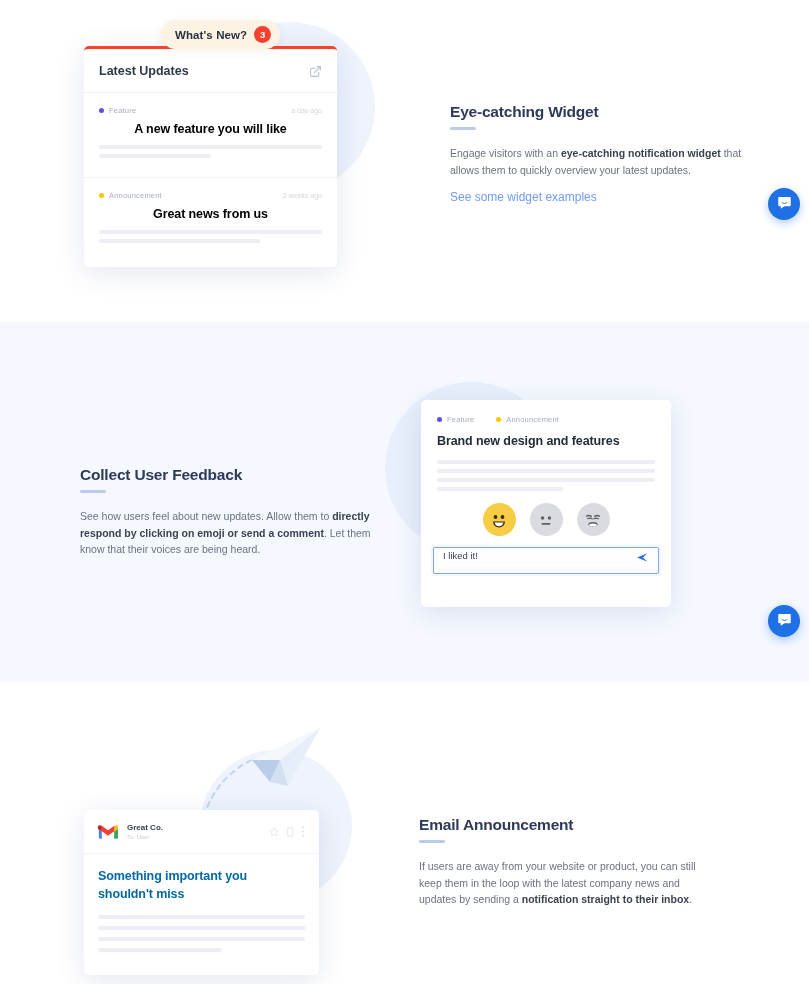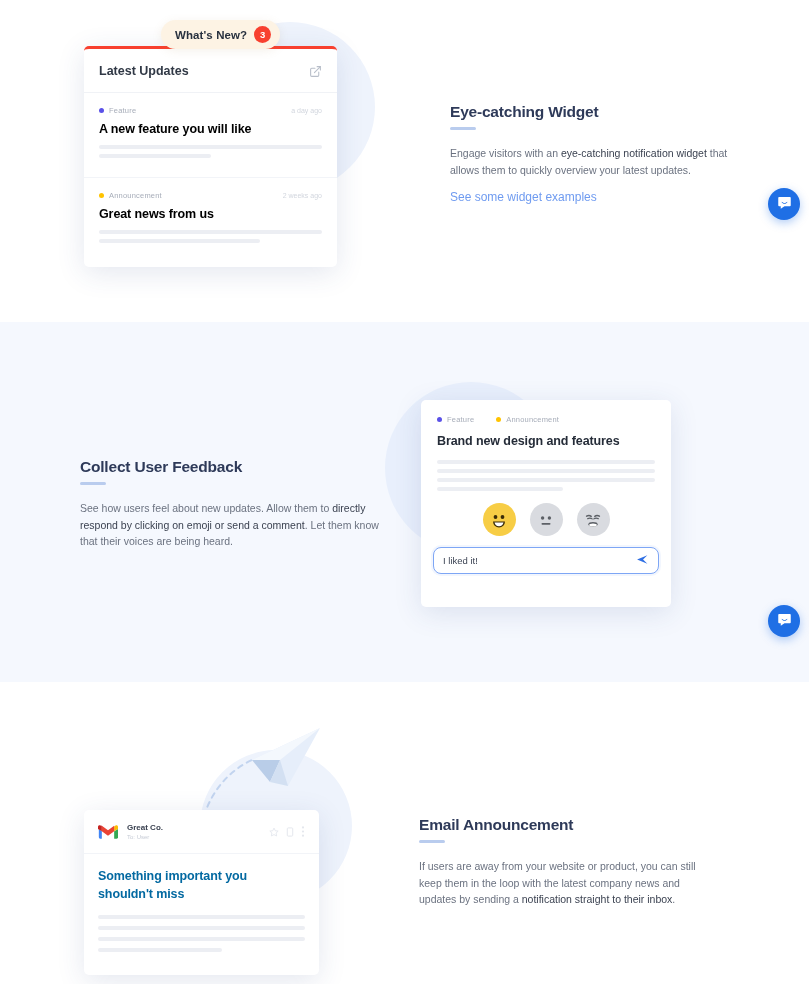--- a/index.html
+++ b/index.html
@@ -24,21 +24,21 @@
   #deco-circle-2 { left: 385px; top: 382px; width: 172px; height: 172px; background:#e8effc; }
   #deco-circle-3 { left: 200px; top: 750px; width: 152px; height: 152px; background:#eef3fc; }
 
   
   .card {
     position: absolute; background: #ffffff; border-radius: 5px;
     box-shadow: 0 6px 28px rgba(45,70,130,.13);
   }
 
   
-  #whats-new-card { left: 84px; top: 46px; width: 253px; height: 221px; border-top: 3px solid #f8402f; }
+  #whats-new-card { left: 84px; top: 46px; width: 253px; height: 221px; border-top: 3px solid #f8402f; text-align: center; }
   #whats-new-pill {
     position: absolute; left: 161px; top: 20px;
     background: #fdf3e4; border-radius: 16px;
     padding: 6px 9px 6px 14px; display: flex; align-items: center; gap: 7px;
     box-shadow: 0 2px 10px rgba(170,140,90,.12);
   }
   #whats-new-pill .pill-text { font-size: 11.5px; font-weight: 700; color: #28313f; letter-spacing: .1px; }
   #whats-new-pill .pill-count {
     width: 17px; height: 17px; border-radius: 50%; background: #f8402f; color: #fff;
     font-size: 9.5px; font-weight: 700; display: flex; align-items: center; justify-content: center;
@@ -63,21 +63,21 @@
   .tag-dot.announcement { background: #ffc300; }
   .update-time { font-size: 7px; color: #d2d6de; }
   .update-title { font-size: 12.5px; font-weight: 700; color: #000000; margin-bottom: 9px; letter-spacing: -.1px; }
   .skel { height: 4px; border-radius: 2px; background: #eceef3; margin-bottom: 5px; }
 
   
   .text-block { position: absolute; }
   .tb-title { font-size: 15.5px; font-weight: 700; color: #2e3a59; letter-spacing: -.2px; }
   .tb-rule { width: 26px; height: 3px; background: #b9ccee; border-radius: 2px; margin-top: 6px; }
   .tb-body { font-size: 10.5px; line-height: 16.5px; color: #6b7280; margin-top: 15px; }
-  .tb-body b { color: #3b4251; font-weight: 400; }
+  .tb-body b { color: #3b4251; font-weight: 700; }
   .tb-link { display: inline-block; margin-top: 12px; font-size: 12px; color: #6f9bf0; text-decoration: none; }
   #text-widget   { left: 419px; top: 103px; width: 300px; margin-left: 31px; }
   #text-feedback { left: 80px;  top: 458px; width: 300px; }
   #text-email    { left: 419px; top: 816px; width: 300px; }
 
   
   #feedback-card { left: 421px; top: 400px; width: 250px; height: 207px; }
   .fb-body { padding: 15px 16px 0 16px; }
   .fb-tags { display: flex; gap: 22px; margin-bottom: 10px; }
   .fb-title { font-size: 12.5px; font-weight: 700; color: #252c38; margin-bottom: 12px; letter-spacing: -.1px; }
@@ -85,22 +85,22 @@
     display: flex; justify-content: center; gap: 14px;
     margin-top: 12px; padding-bottom: 4px;
   }
   .emoji { width: 33px; height: 33px; border-radius: 50%; display:flex; align-items:center; justify-content:center; font-size: 21px; line-height:1; }
   .emoji.happy   { background: #f7cd45; }
   .emoji.neutral { background: #d9dbe0; }
   .emoji.sad     { background: #d9dbe0; }
   .emoji svg { display: block; }
   .fb-input-wrap { padding: 7px 12px 13px 12px; }
   .fb-input {
-    display: flex; align-items: center; justify-content: space-between;
-    border: 1px solid #7ea6f5; border-radius: 8px; background: #fff;
+    display: flex; align-items: flex-start; justify-content: space-between;
+    border: 1px solid #7ea6f5; border-radius: 2px; background: #fff;
     height: 27px; padding: 2px 9px;
     box-shadow: 0 0 0 2px rgba(126,166,245,.10);
   }
   .fb-input-text { font-size: 9.5px; color: #3c4454; }
   .send-icon { color: #2f6fe4; }
 
   
   #email-card { left: 84px; top: 810px; width: 235px; height: 165px; }
   .em-header { display: flex; align-items: center; justify-content: space-between; padding: 12px 14px 11px 14px; border-bottom: 1px solid #f2f4f8; }
   .em-sender { display: flex; align-items: center; gap: 9px; }
@@ -189,21 +189,21 @@
           <path d="M3.5 3h17A1.5 1.5 0 0 1 22 4.5v12A1.5 1.5 0 0 1 20.5 18H12l-6 4v-4H3.5A1.5 1.5 0 0 1 2 16.5v-12A1.5 1.5 0 0 1 3.5 3z" fill="#ffffff"></path>
           <path d="M8 11.6c1.1 1.3 2.5 2 4 2s2.9-.7 4-2" stroke="#1f6fe5" stroke-width="1.6" fill="none" stroke-linecap="round"></path>
         </svg>
       </span>
     </div>
   </div>
 
   <div class="section" id="section-feedback">
     <div class="deco-circle" id="deco-circle-2" style="top:60px"></div>
 
-    <div class="text-block" id="text-feedback" style="top:136px">
+    <div class="text-block" id="text-feedback" style="top:144px">
       <div class="tb-title">Collect User Feedback</div>
       <div class="tb-rule"></div>
       <p class="tb-body"><span>See how users feel about new updates. Allow them to </span><b>directly respond by clicking on emoji or send a comment</b><span>. Let them know that their voices are being heard.</span></p>
     </div>
 
     <div class="card" id="feedback-card" style="top:78px">
       <div class="fb-body">
         <div class="fb-tags">
           <span class="tag">
             <i class="tag-dot feature"></i>

